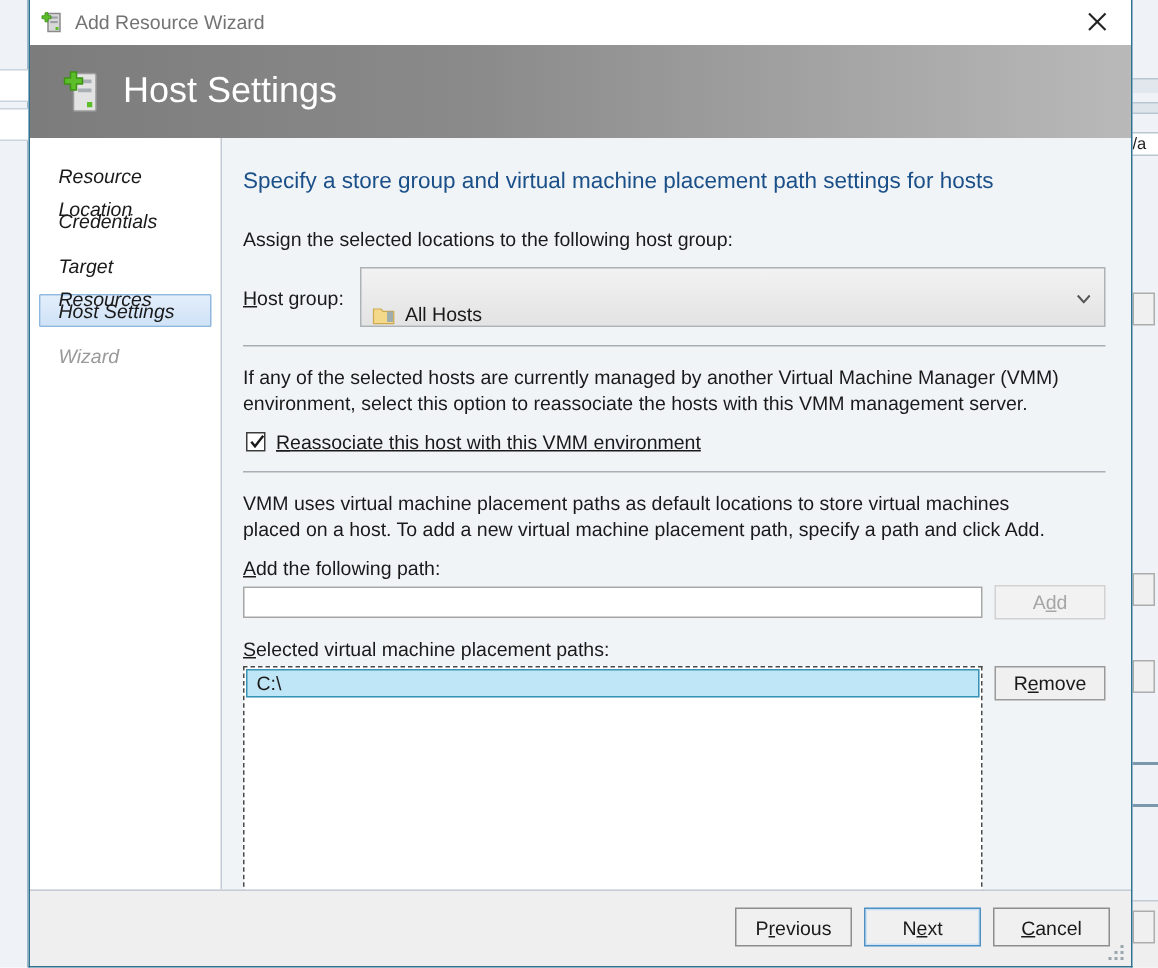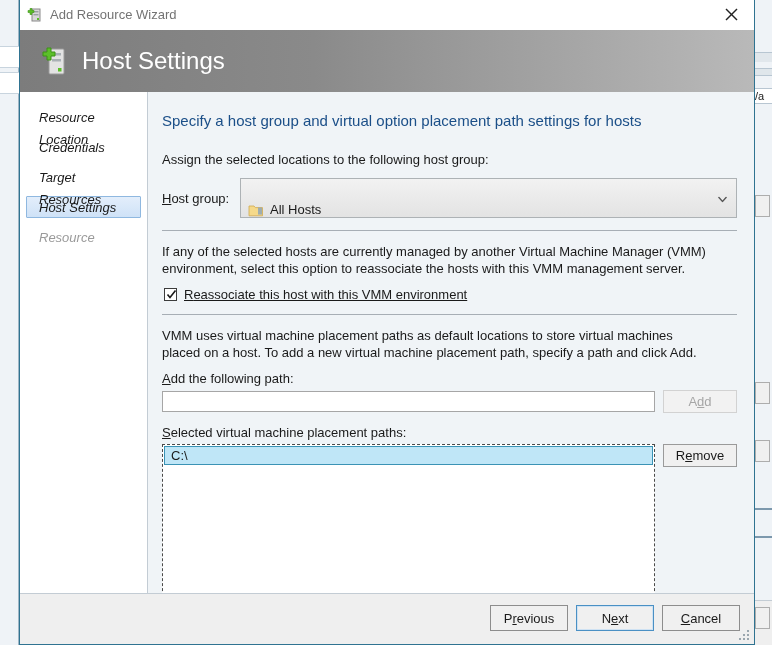--- a/index.html
+++ b/index.html
@@ -448,26 +448,26 @@
     <span id="header-title">Host Settings</span>
   </div>
 
   <div id="body-area">
 
     <div id="sidebar">
       <div class="nav-item">Resource Location</div>
       <div class="nav-item">Credentials</div>
       <div class="nav-item">Target Resources</div>
       <div class="nav-item selected">Host Settings</div>
-      <div class="nav-item disabled">Resource</div>
+      <div class="nav-item disabled">Wizard</div>
     </div>
 
     <div id="content">
 
-      <div id="content-heading">Specify a host group and virtual option placement path settings for hosts</div>
+      <div id="content-heading">Specify a store group and virtual machine placement path settings for hosts</div>
 
       <div class="para">Assign the selected locations to the following host group:</div>
 
       <div id="hostgroup-row">
         <span id="hostgroup-label"><span class="u">H</span><span>ost group:</span></span>
         <div id="hostgroup-combo">
           <span id="hostgroup-folder-icon">
             <svg width="16" height="14" viewBox="0 0 16 14">
               <path d="M1 3 h5 l1.4 1.6 h7.1 v8.2 h-13.5 z" fill="#f5d98a" stroke="#cfa94f" stroke-width="0.8"></path>
               <path d="M10 4.6 h4 v7 h-4 z" fill="#8fa5b5" opacity="0.85"></path>

